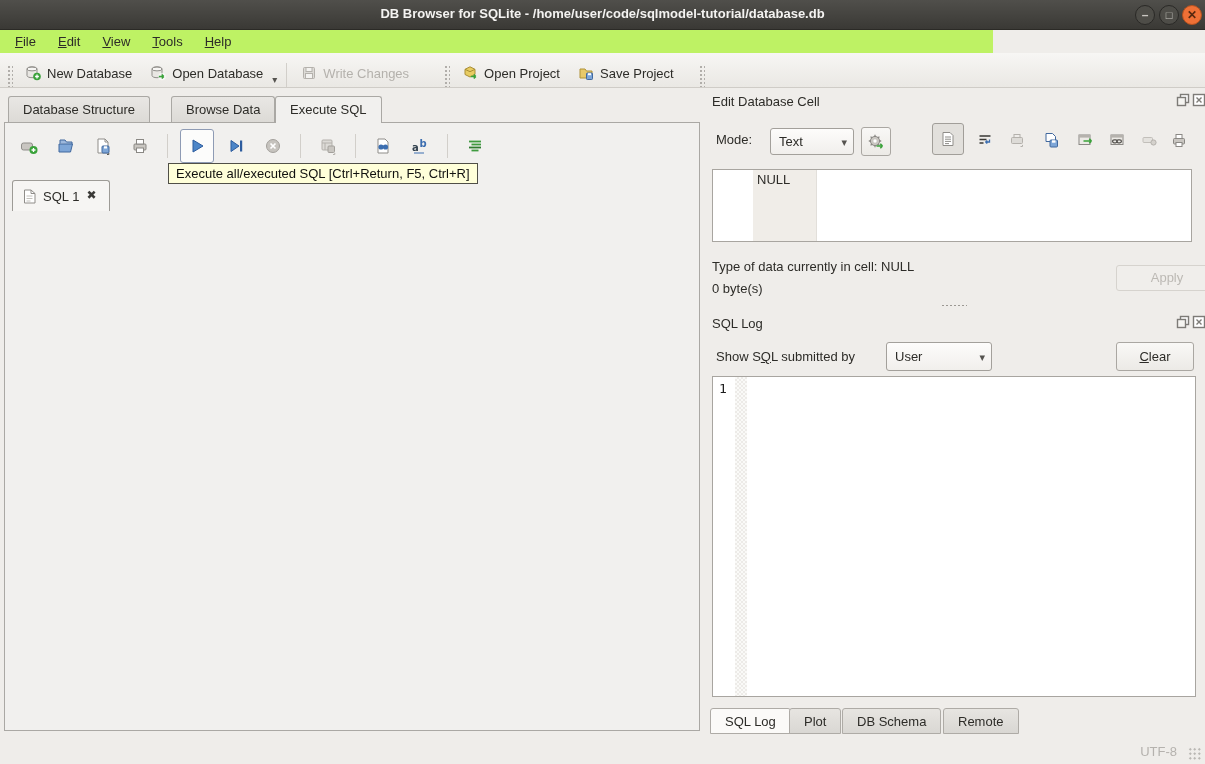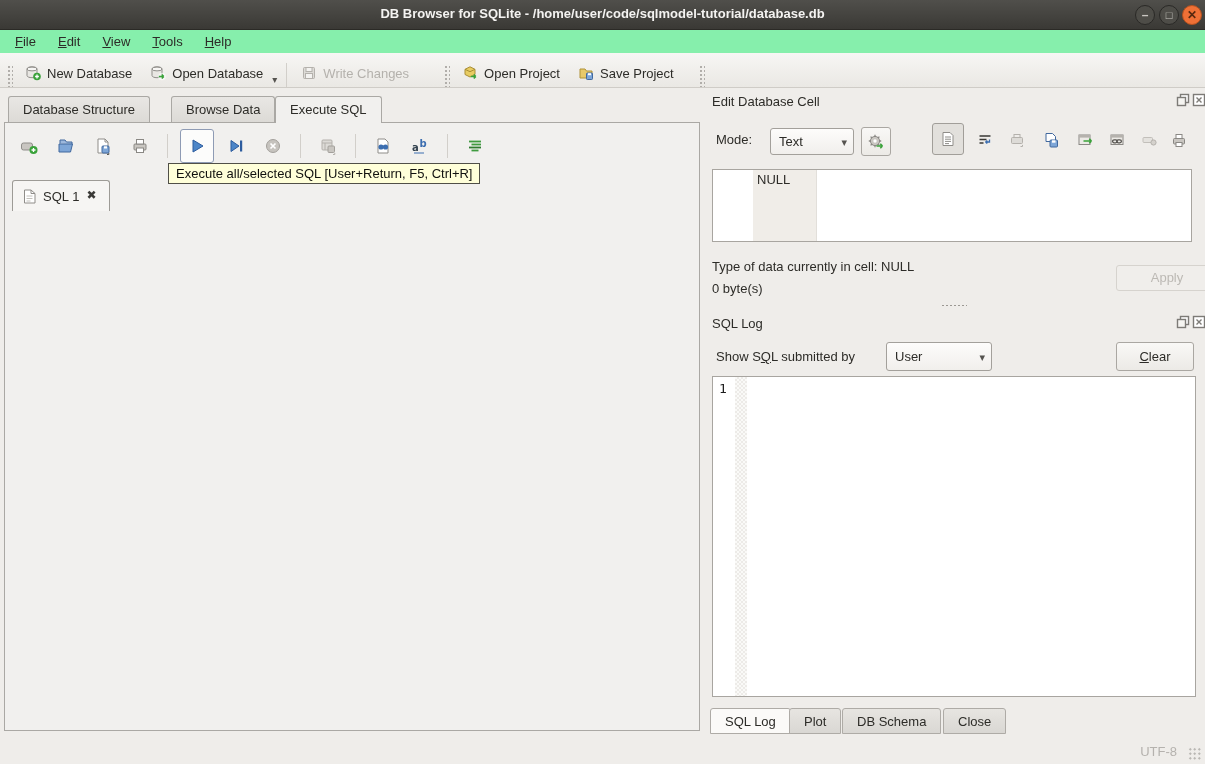--- a/index.html
+++ b/index.html
@@ -15,21 +15,21 @@
   .winbtn { position:absolute; top:5px; width:20px; height:20px; border-radius:50%;
     background:#4e4d48; border:1px solid #2a2926; }
   .winbtn::after { position:absolute; left:0; right:0; top:1px; text-align:center;
     color:#c9c6c1; font-size:12px; font-weight:bold; line-height:17px; }
   #btn-min  { left:1135px; } #btn-min::after  { content:"\2013"; }
   #btn-max  { left:1159px; } #btn-max::after  { content:"\25A1"; font-size:11px; }
   #btn-close{ left:1182px; background:#ee7036; border-color:#b4511f; }
   #btn-close::after { content:"\2715"; color:#57280f; }
 
   
-  #menubar { position:absolute; left:0; top:30px; width:1205px; height:23px; background:#86efac;
+  #menubar { position:absolute; left:0; top:30px; width:993px; height:23px; background:#bef264;
     display:flex; align-items:center; padding-left:4px; }
   .menu-item { padding:2px 11px; cursor:default; }
   .menu-item u { text-decoration:underline; }
 
   
   #toolbar { position:absolute; left:0; top:53px; width:1205px; height:35px;
     background:linear-gradient(#f7f6f4,#eae8e4); border-bottom:1px solid #cfccc7;
     display:flex; align-items:flex-end; padding-left:4px; }
   .tb-handle { width:6px; height:22px; margin:0 3px;
     background-image:radial-gradient(#b1aeaa 1px, transparent 1.3px); background-size:4px 4px; }
@@ -283,21 +283,21 @@
           <g stroke-width="1.8">
             <path d="M3 4.5h12" stroke="#3f9b3f"></path>
             <path d="M5.5 7.5h9.5" stroke="#3f9b3f"></path>
             <path d="M3 10.5h12" stroke="#2f7b2f"></path>
             <path d="M5.5 13.5h7" stroke="#3f9b3f"></path>
           </g>
         </svg></span>
     </span>
 </div>
 
-<div id="tooltip">Execute all/selected SQL [User+Return, F5, Ctrl+R]</div>
+<div id="tooltip">Execute all/executed SQL [Ctrl+Return, F5, Ctrl+R]</div>
 
 <div id="edit-tab">
   <span class="icon16" style="width:13px;height:15px;"><svg viewBox="0 0 13 15" width="13" height="15">
         <path d="M1.5 1h6.5L12 4.5v9.5H1.5z" fill="#fff" stroke="#8f8d89"></path>
         <path d="M8 1v3.5h4" fill="none" stroke="#8f8d89"></path>
         <path d="M3.5 7h6M3.5 9.5h6M3.5 12h4" stroke="#c2c0bb"></path>
       </svg></span>
   <span>SQL 1</span>
   <span class="close-x"></span>
 </div>
@@ -486,18 +486,18 @@
 <span class="push-btn" style="left:1116px; top:342px; width:78px; height:29px; line-height:27px;"><u>C</u>lear</span>
 
 <div id="log-area">
   <span id="log-num">1</span>
   <span id="log-band"></span>
 </div>
 
 <span class="btab active" style="left:710px;">SQL Log</span>
 <span class="btab" style="left:789px;">Plot</span>
 <span class="btab" style="left:842px;">DB Schema</span>
-<span class="btab" style="left:943px;">Close</span>
+<span class="btab" style="left:943px;">Remote</span>
 
 <div id="statusbar">
   <span id="encoding">UTF-8</span>
   <span id="grip"></span>
 </div>
 
 </body></html>

